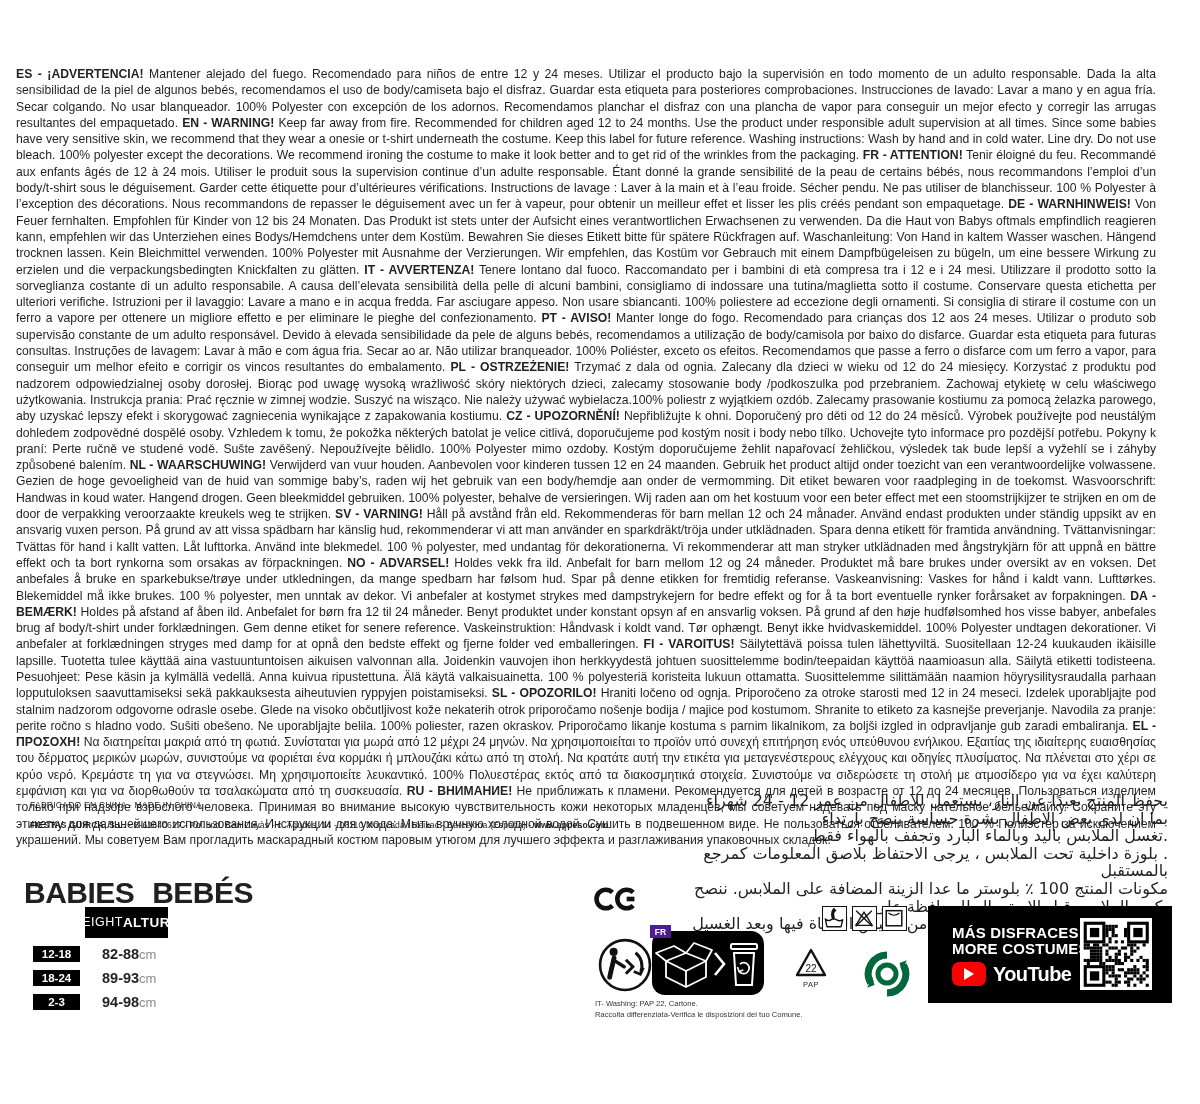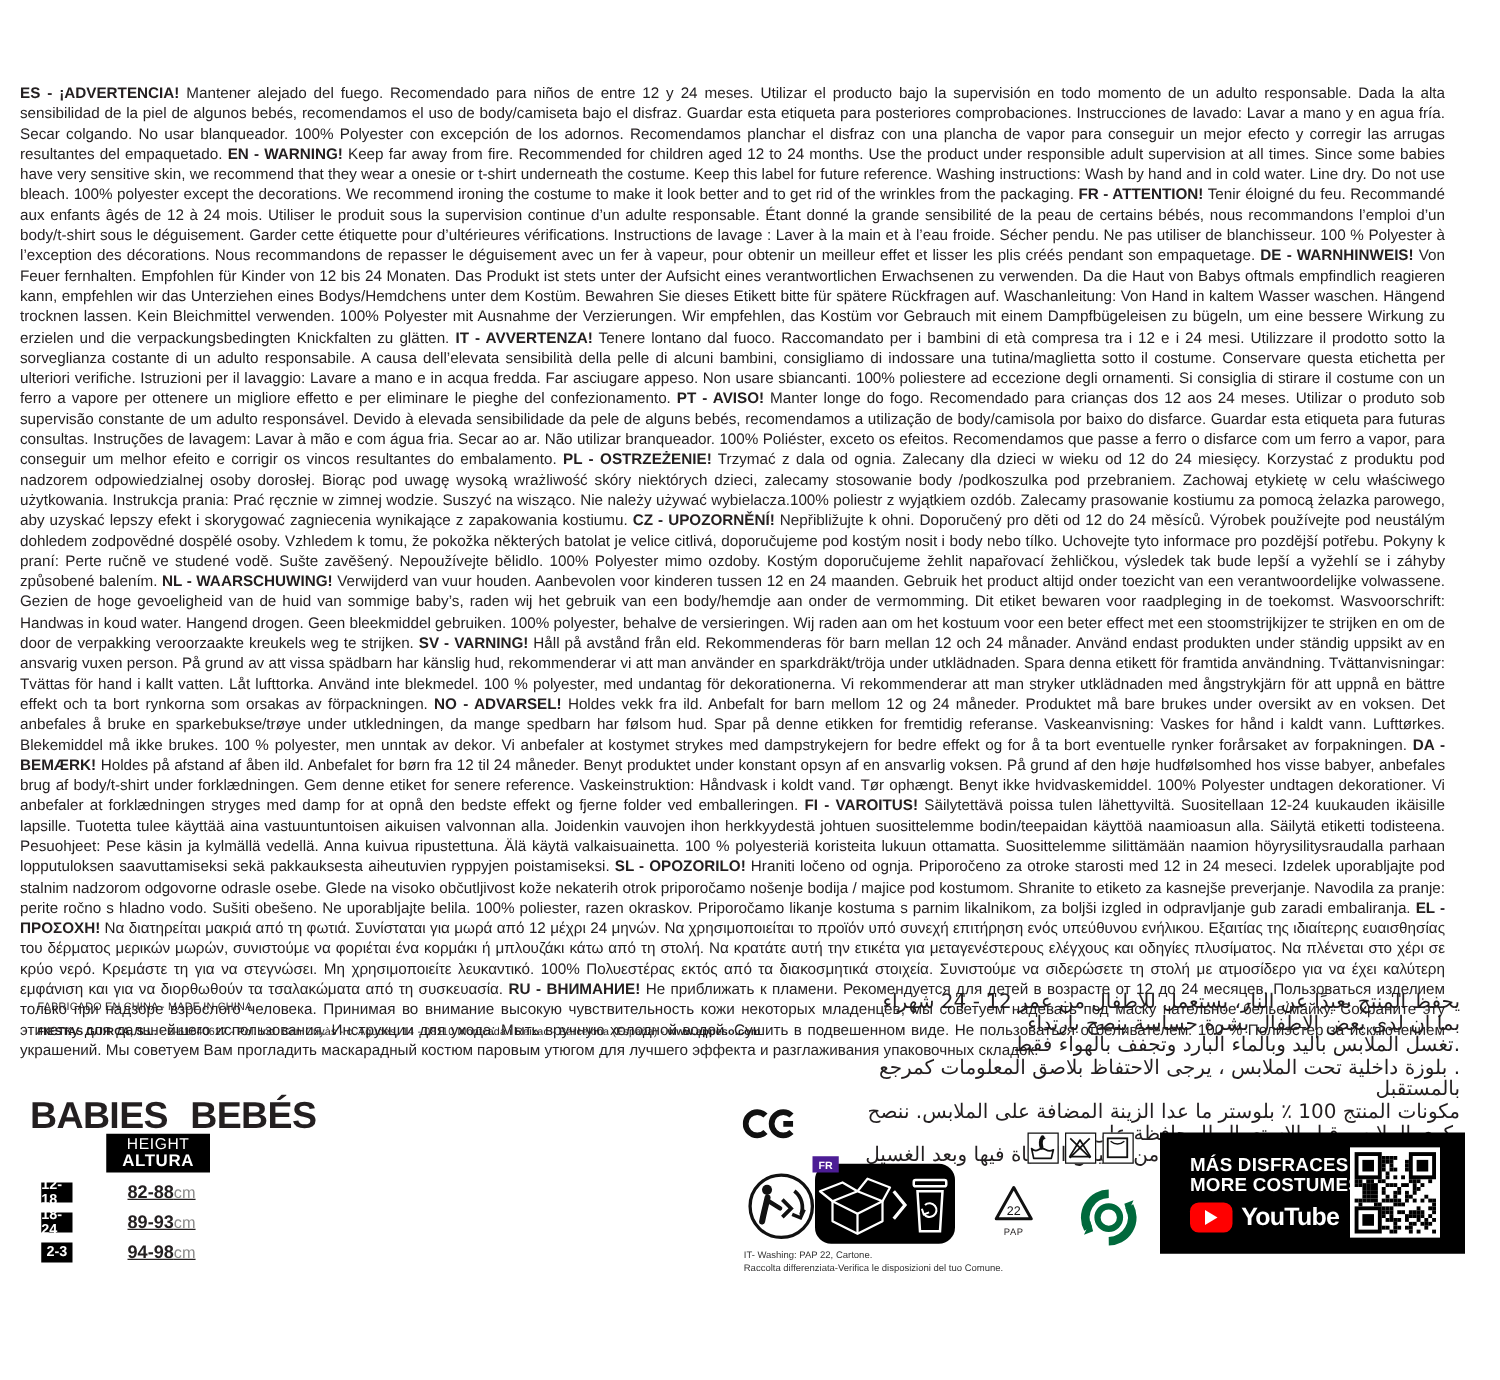--- a/index.html
+++ b/index.html
@@ -13,28 +13,28 @@
   
   .origin-line{left:30px;top:800px;font-size:8.6px;letter-spacing:.2px;}
   .company-line{left:30px;top:820px;font-size:8.6px;letter-spacing:.15px;}
   .company-line .bold{font-weight:bold;}
   
   .arabic-block{right:32px;top:792px;width:480px;direction:rtl;text-align:right;
                 font-size:16px;line-height:17.6px;font-family:"DejaVu Sans",sans-serif;}
   
   .sizes-title{left:24px;top:876px;font-size:30px;font-weight:bold;letter-spacing:-.5px;word-spacing:10px;}
   .height-header{left:85px;top:907px;width:83px;height:31px;background:#000;color:#fff;
-                 display:flex;flex-direction:column;align-items:center;justify-content:center;}
+                 display:flex;flex-direction:row;align-items:center;justify-content:center;}
   .height-header .h1{font-size:12.5px;line-height:13px;font-weight:normal;letter-spacing:.5px;}
   .height-header .h2{font-size:13.5px;line-height:14px;font-weight:bold;letter-spacing:.5px;}
   .size-rows{left:33px;top:944px;width:260px;}
   .size-row{position:relative;height:24px;}
-  .age-badge{position:absolute;left:0;top:2px;width:25px;height:16px;background:#000;color:#fff;
+  .age-badge{position:absolute;left:0;top:2px;width:47px;height:16px;background:#000;color:#fff;
              font-size:11.5px;font-weight:bold;display:flex;align-items:center;justify-content:center;}
-  .height-val{position:absolute;left:69px;top:2px;font-size:14.5px;font-weight:bold;text-decoration:underline;}
+  .height-val{position:absolute;left:69px;top:2px;font-size:14.5px;font-weight:bold;}
   .height-val .unit{font-weight:normal;font-size:13px;color:#8a8a8a;}
   
   .ce{left:594px;top:884px;}
   .triman{left:597px;top:937px;}
   .fr-tab{left:650px;top:925px;width:21px;height:13px;background:#4c1d95;color:#fff;font-size:8.5px;
           font-weight:bold;display:flex;align-items:center;justify-content:center;z-index:2;}
   .fr-box{left:652px;top:931px;width:112px;height:64px;background:#000;border-radius:13px;}
   .pap{left:794px;top:948px;width:34px;text-align:center;}
   .pap .pap-label{font-size:7.5px;letter-spacing:.5px;margin-top:-2px;}
   .it-note{left:595px;top:999px;font-size:7.6px;line-height:10.5px;color:#333;}

